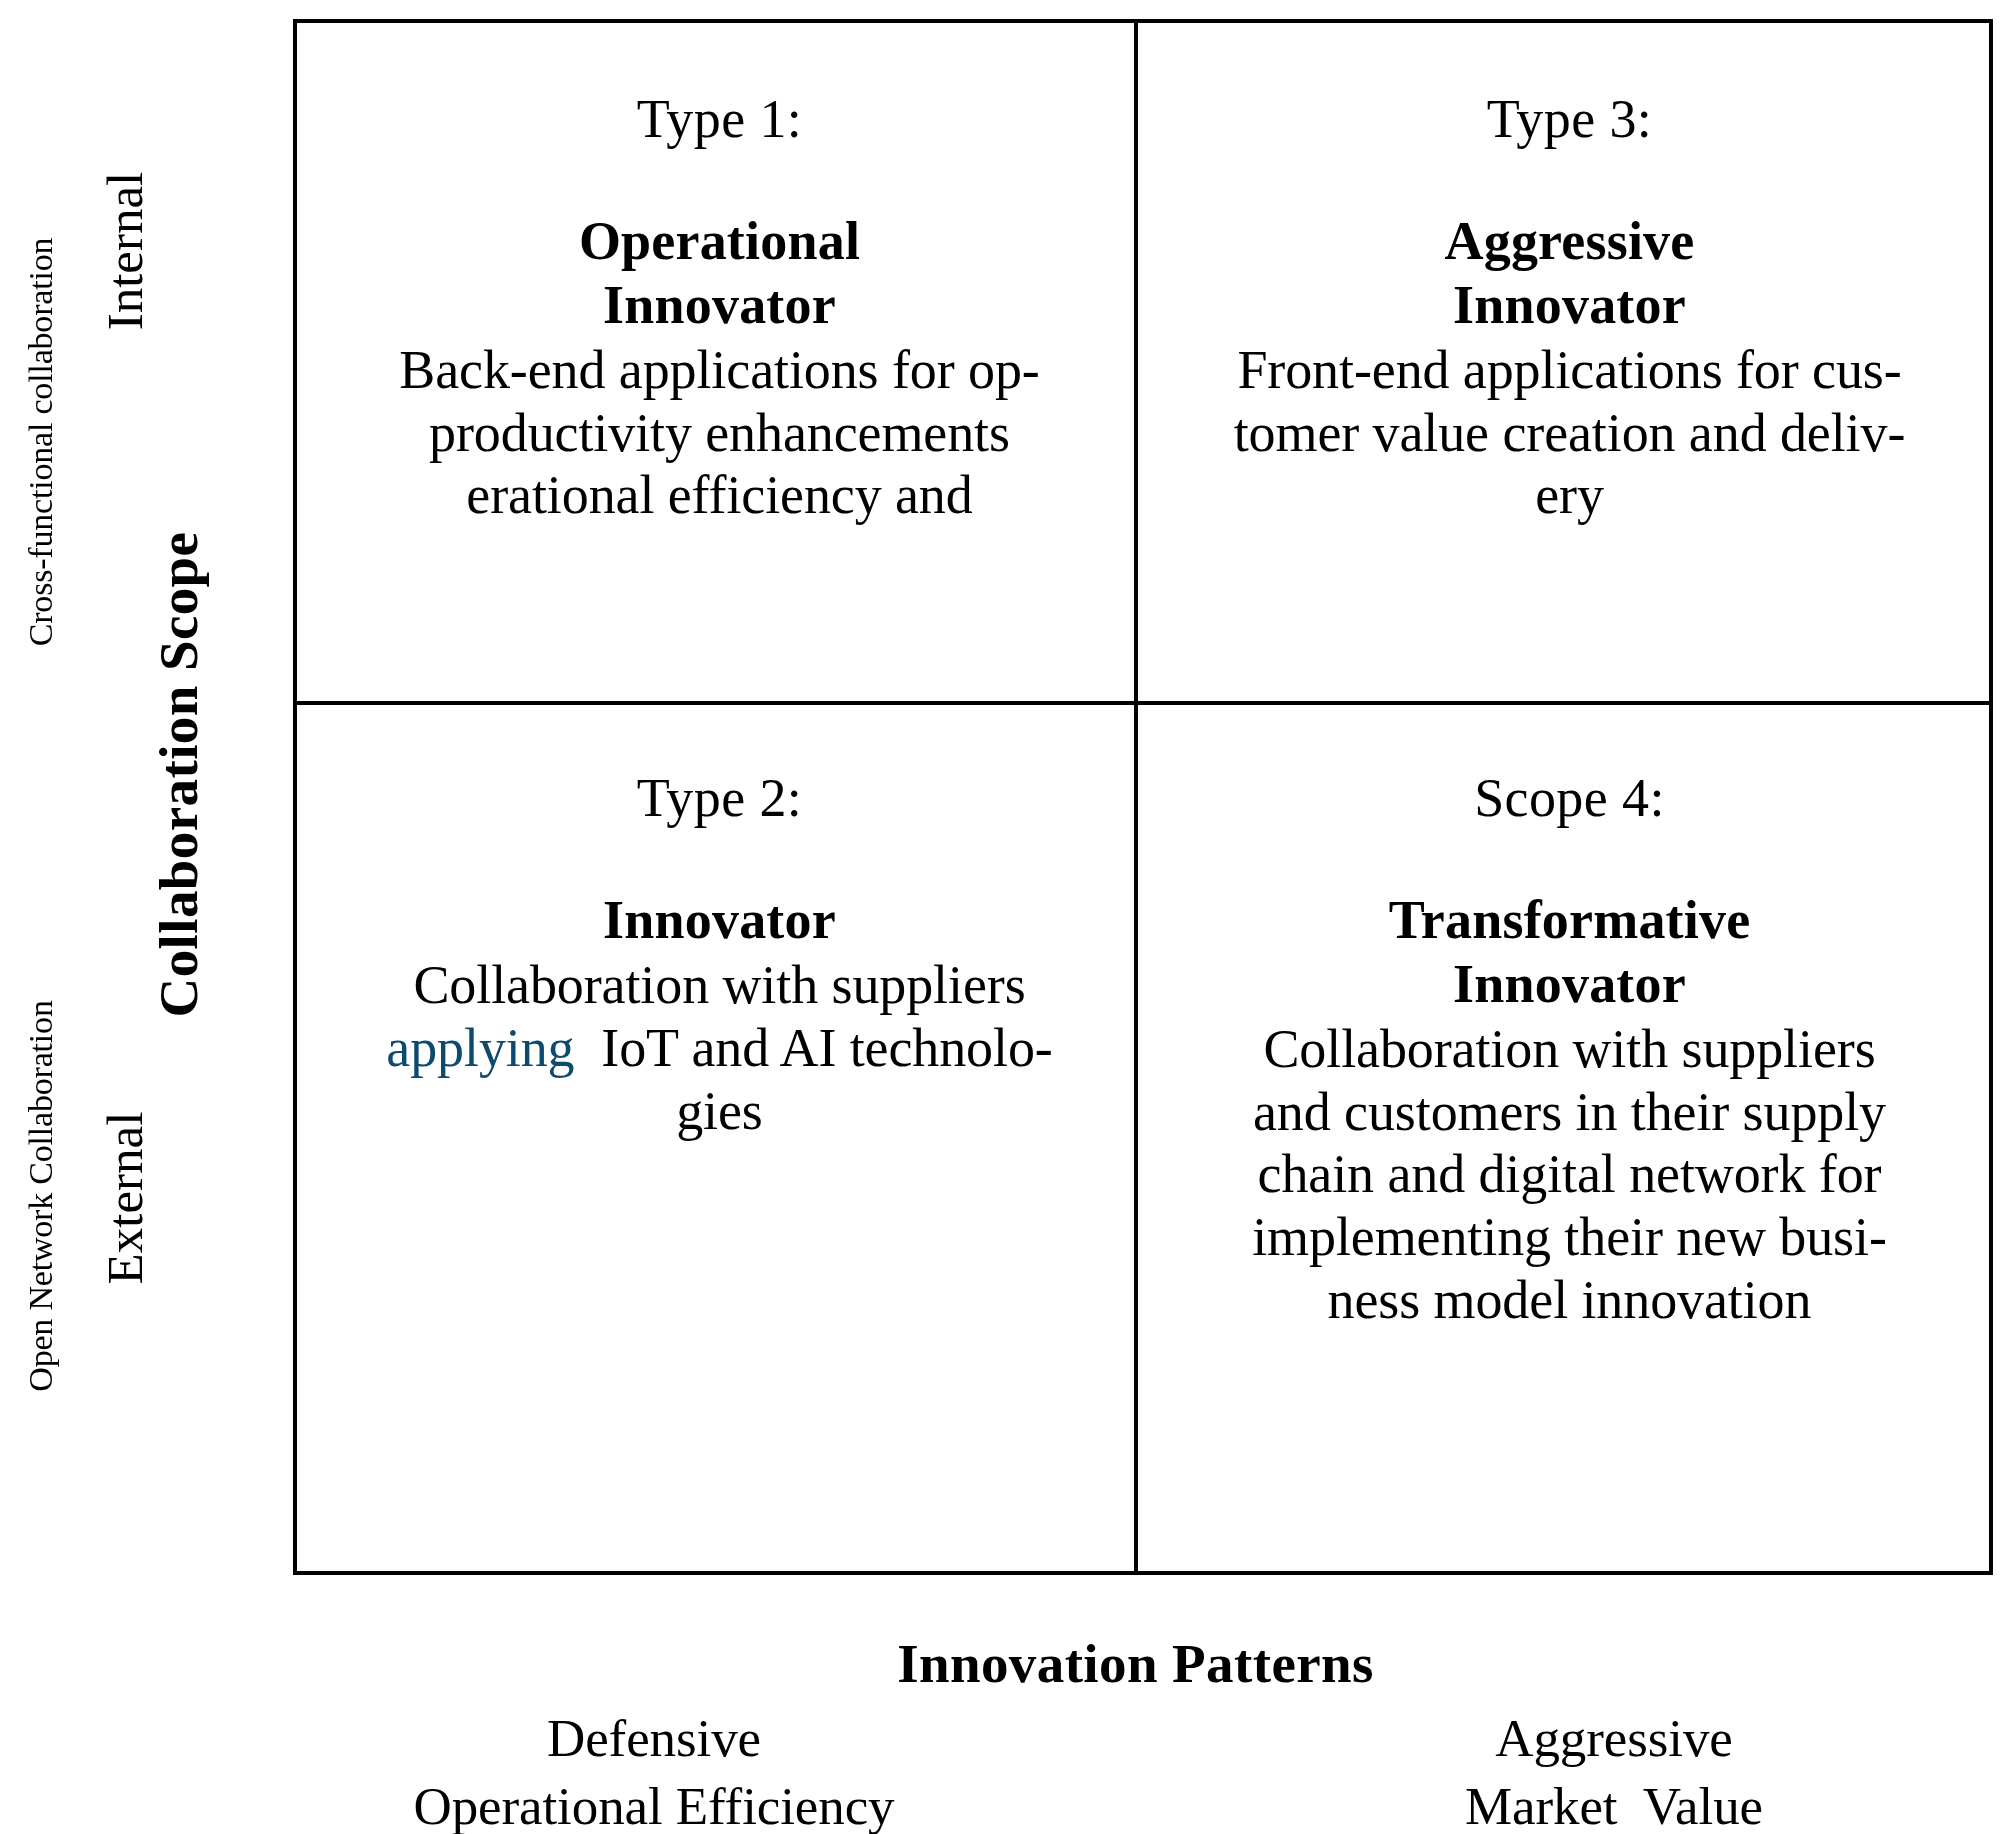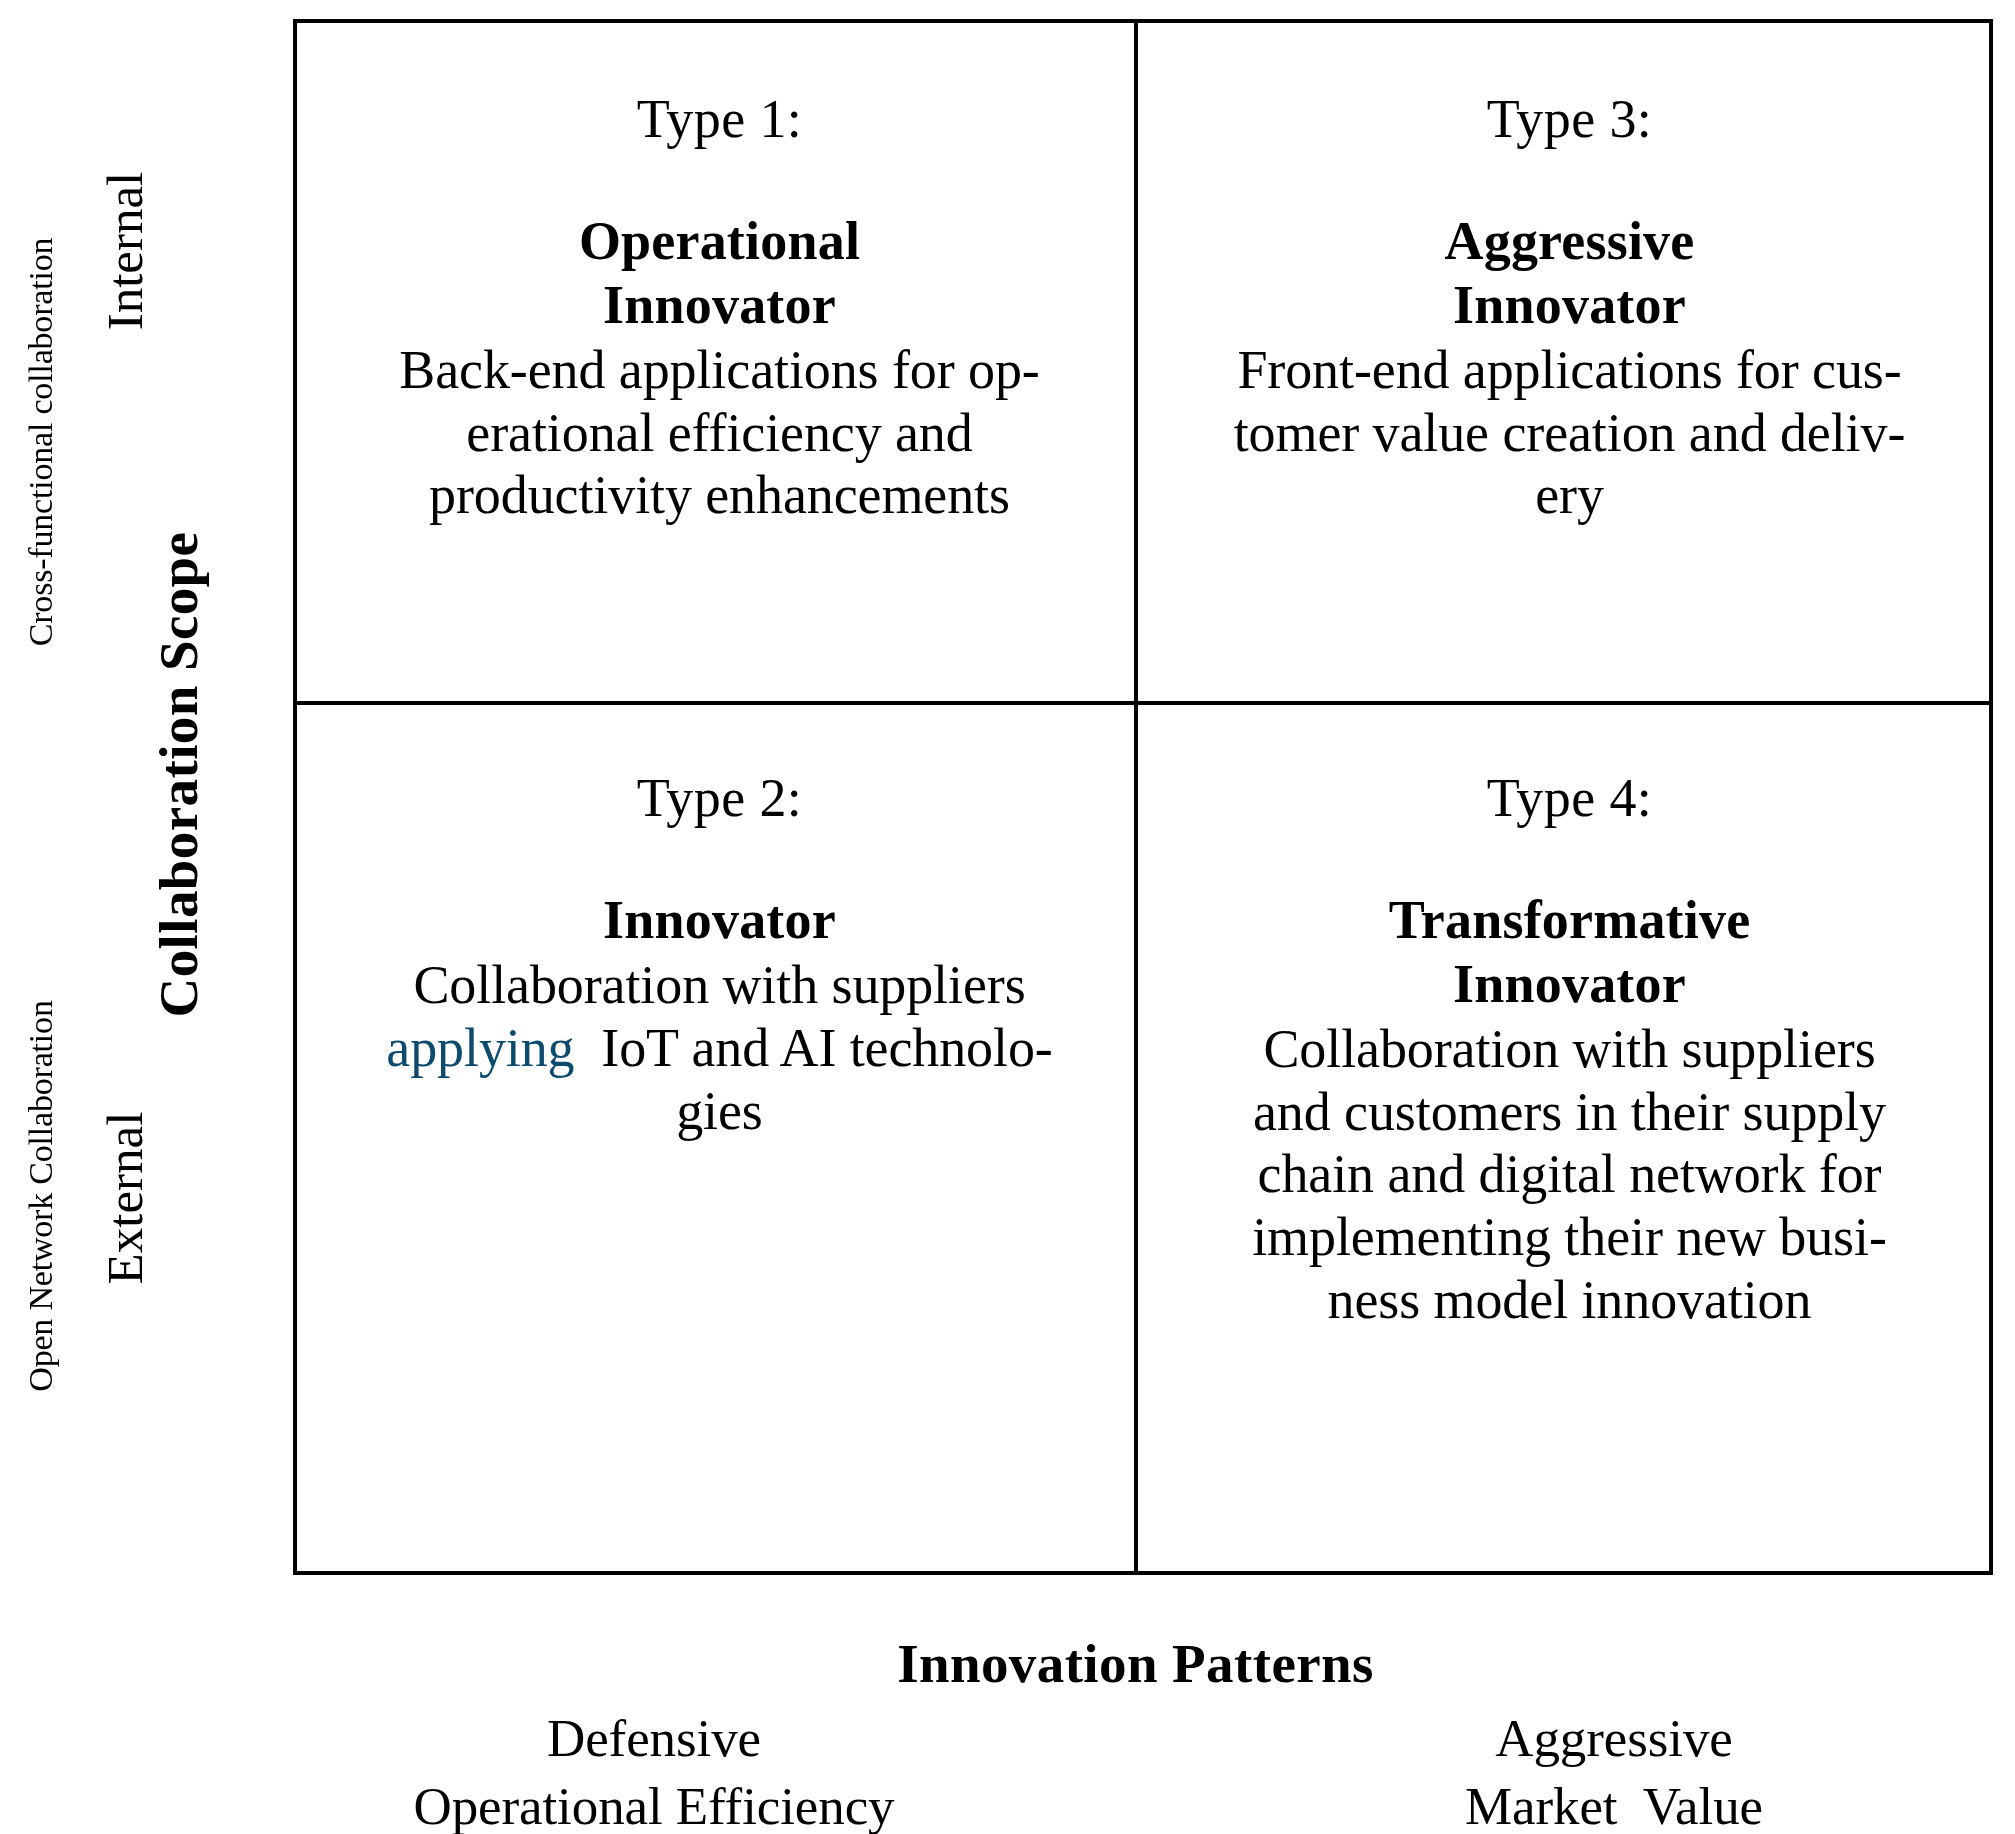--- a/index.html
+++ b/index.html
@@ -184,22 +184,22 @@
   <div class="divider-h"></div>
 
   <div class="cell cell-tl">
     <div class="cell-inner">
       <div class="type-label">Type 1:</div>
       <div class="spacer-1"></div>
       <div class="title-line">Operational</div>
       <div class="title-line">Innovator</div>
       <div class="body-text">
         <div>Back-end applications for op-</div>
+        <div>productivity enhancements</div>
         <div>erational efficiency and</div>
-        <div>productivity enhancements</div>
       </div>
     </div>
   </div>
 
   <div class="cell cell-tr">
     <div class="cell-inner">
       <div class="type-label">Type 3:</div>
       <div class="spacer-1"></div>
       <div class="title-line">Aggressive</div>
       <div class="title-line">Innovator</div>
@@ -221,21 +221,21 @@
         <div>
           <span class="hl">applying</span><span>&nbsp; IoT and AI technolo-</span>
         </div>
         <div>gies</div>
       </div>
     </div>
   </div>
 
   <div class="cell cell-br">
     <div class="cell-inner">
-      <div class="type-label">Type 4:</div>
+      <div class="type-label">Scope 4:</div>
       <div class="spacer-1"></div>
       <div class="title-line">Transformative</div>
       <div class="title-line">Innovator</div>
       <div class="body-text">
         <div>Collaboration with suppliers</div>
         <div>and customers in their supply</div>
         <div>chain and digital network for</div>
         <div>implementing their new busi-</div>
         <div>ness model innovation</div>
       </div>

